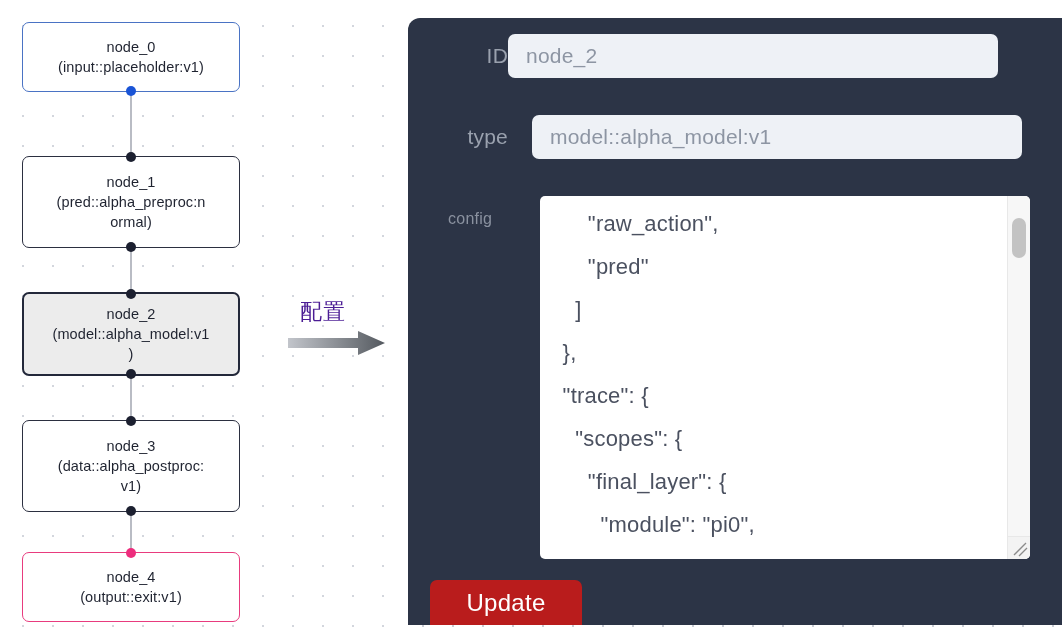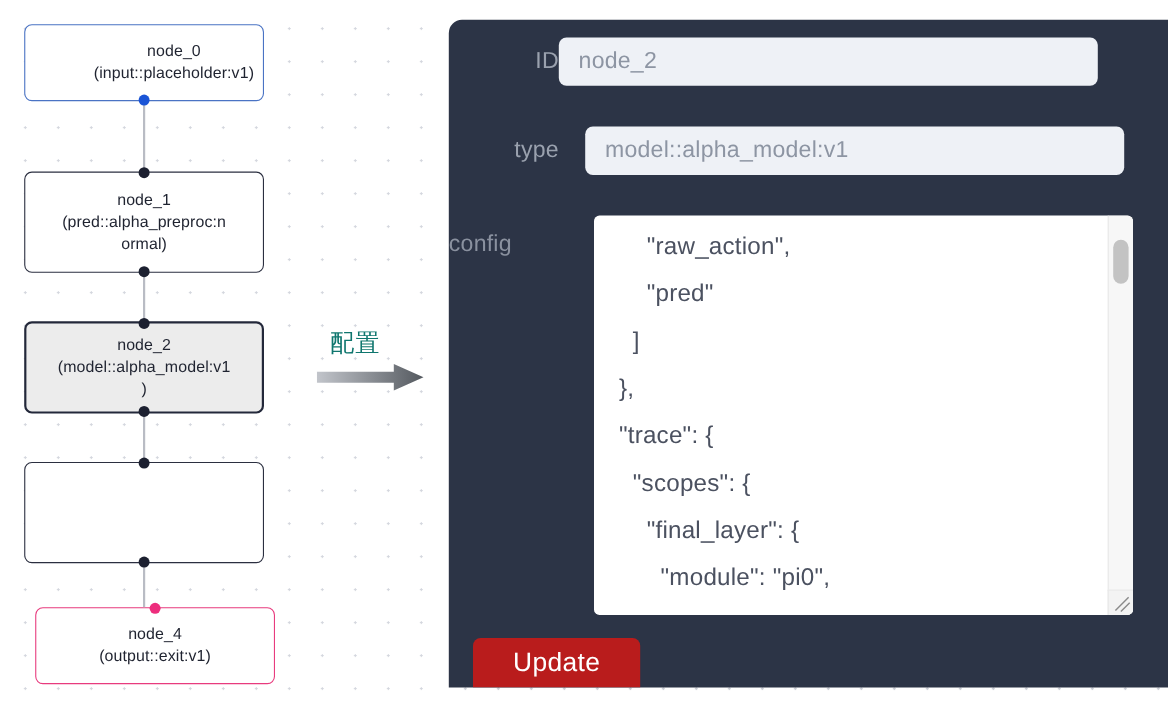--- a/index.html
+++ b/index.html
@@ -41,22 +41,22 @@
     background:#ffffff;
     border:1.6px solid #2b2f40;
     color:#1f2330;
     font-size:14.5px;
     line-height:20px;
     text-align:center;
     padding:4px 8px;
     white-space:pre-line;
     letter-spacing:.1px;
   }
-  .node.blue{border-color:#4a73c4;justify-content:flex-end;}
-  .node.pink{border-color:#e83b7e;margin-left:10px;}
+  .node.blue{border-color:#4a73c4;}
+  .node.pink{border-color:#e83b7e;}
   .node.selected{background:#ececec;border-width:2px;border-color:#23283a;}
 
   .port{
     position:absolute;
     width:10px;height:10px;border-radius:50%;
     background:#1c2030;
     left:50%;margin-left:-5px;
     z-index:5;
   }
   .port.top{top:-5px;}
@@ -70,21 +70,21 @@
     background:#b9bcc4;
     left:131px;
     margin-left:-1px;
     z-index:1;
   }
 
   
   #arrow-group{position:absolute;left:288px;top:297px;width:108px;height:62px;}
   #arrow-label{
     position:absolute;left:12px;top:0;
-    font-size:22px;color:#0f766e;
+    font-size:22px;color:#4c1d95;
     font-family:"DejaVu Sans","Liberation Sans",sans-serif;
     letter-spacing:1px;
   }
   #arrow-svg{position:absolute;left:0;top:32px;}
 
   
   #config-panel{
     position:absolute;left:408px;top:18px;width:654px;height:607px;
     background:#2c3446;
     border-radius:12px 0 0 0;
@@ -114,21 +114,21 @@
     padding:0 18px;
     font-family:"Liberation Sans","DejaVu Sans",sans-serif;
     outline:none;
     letter-spacing:.2px;
   }
 
   
   #config-row{position:absolute;left:0;top:178px;}
   #config-label{
     position:absolute;left:0;top:14px;width:100px;
-    text-align:left;color:#8a919f;font-size:21px;padding-right:16px;
+    text-align:right;color:#8a919f;font-size:16px;padding-right:16px;
     box-sizing:border-box;letter-spacing:.2px;
   }
   #config-box{
     position:absolute;left:132px;top:0;width:490px;height:363px;
     background:#ffffff;border-radius:5px;
     box-sizing:border-box;
     overflow:hidden;
   }
   #config-text{
     position:absolute;left:0;top:0;right:22px;bottom:0;
@@ -200,20 +200,23 @@
 
     <div class="node selected" style="left:22px;top:292px;width:218px;height:84px;">
       <span>node_2
 (model::alpha_model:v1
 )</span>
       <span class="port top"></span>
       <span class="port bottom"></span>
     </div>
 
     <div class="node" style="left:22px;top:420px;width:218px;height:92px;">
+      <span>node_3
+(data::alpha_postproc:
+v1)</span>
       <span class="port top"></span>
       <span class="port bottom"></span>
     </div>
 
     <div class="node pink" style="left:22px;top:552px;width:218px;height:70px;">
       <span>node_4
 (output::exit:v1)</span>
       <span class="port top pink"></span>
     </div>
   </div>

